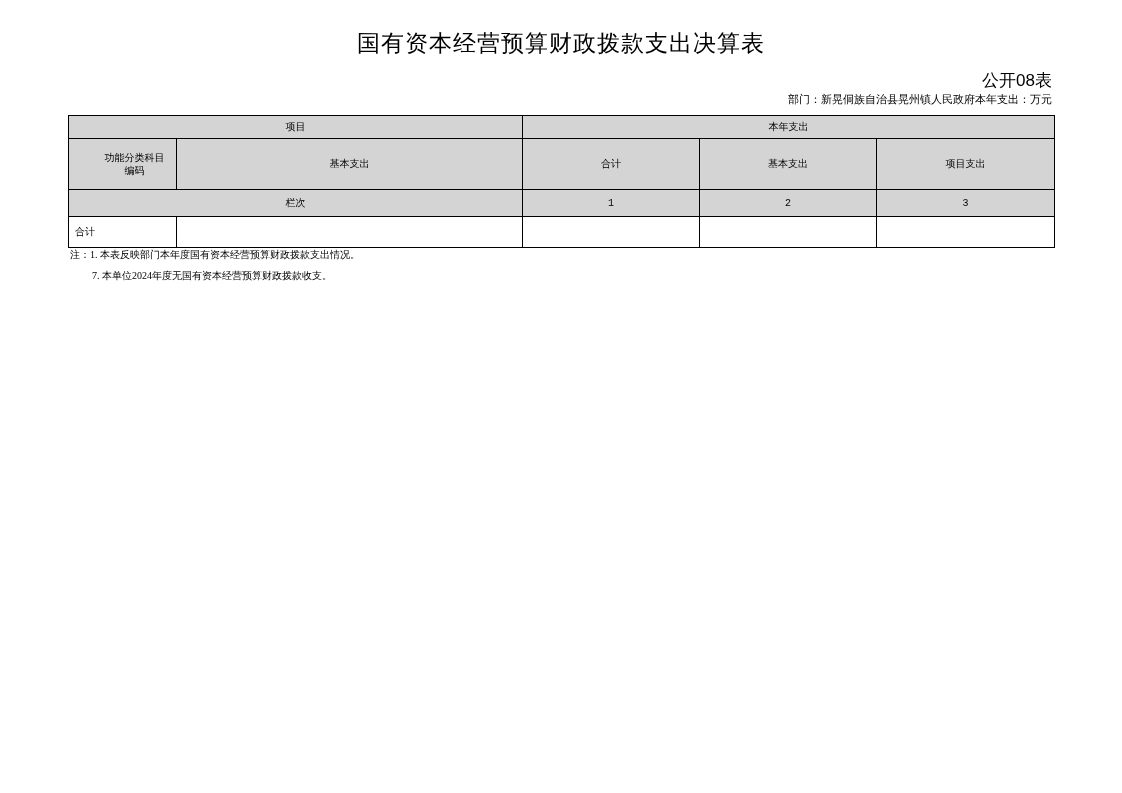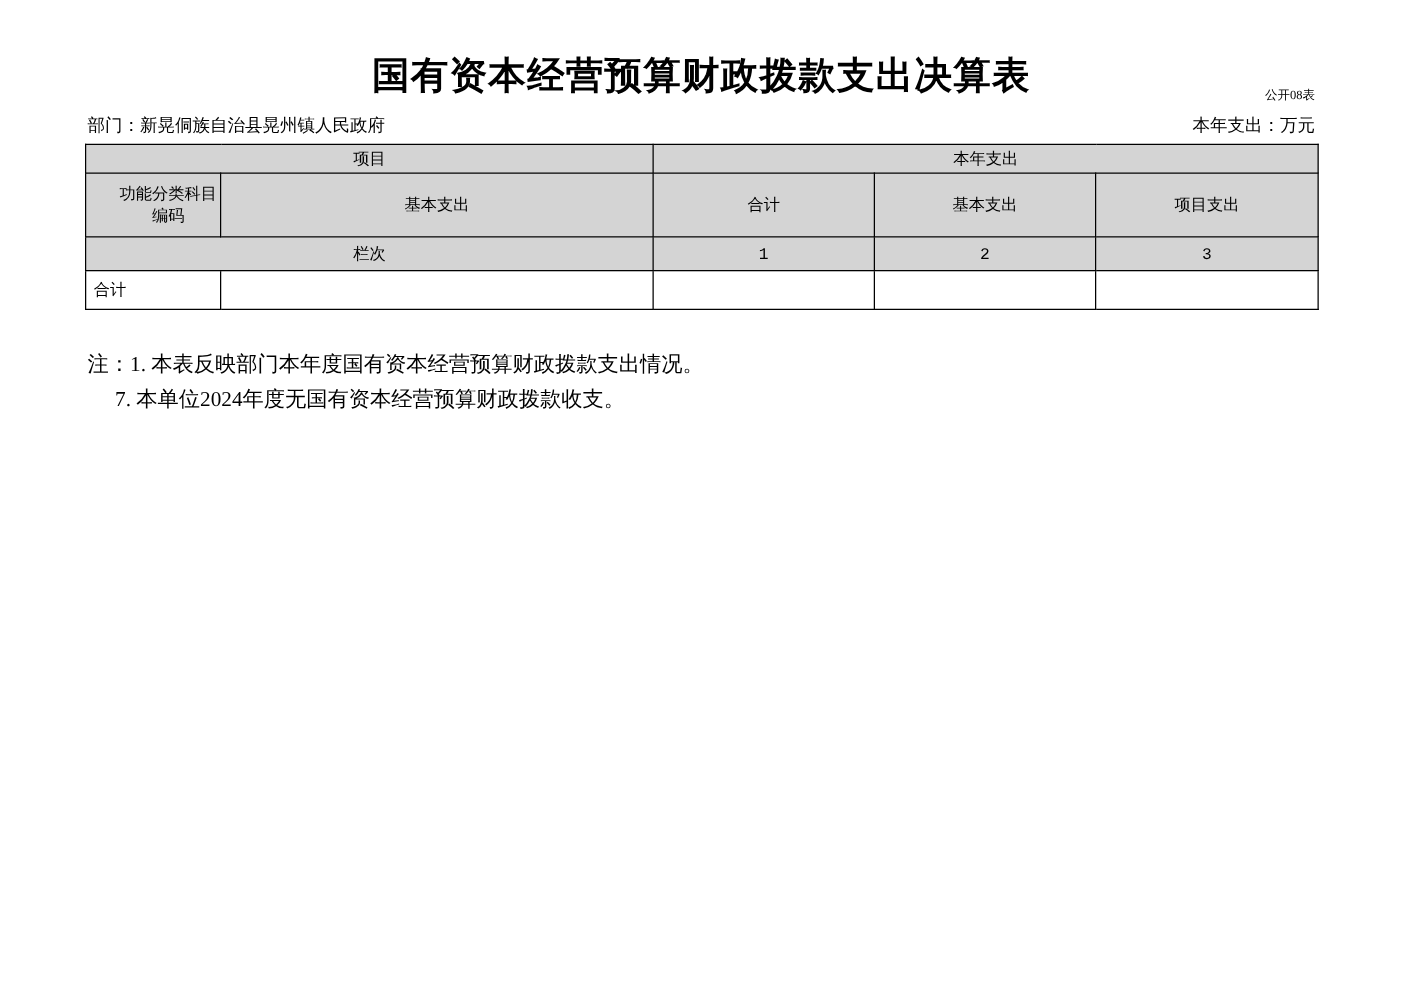--- a/index.html
+++ b/index.html
@@ -17,79 +17,78 @@
   }
   .page {
     position: relative;
     width: 1122px;
     height: 793px;
     box-sizing: border-box;
   }
   .title {
     text-align: center;
     font-family: "Liberation Sans", "DejaVu Sans", sans-serif;
-    font-weight: bold;
-    font-size: 30px;
+    font-weight: normal;
+    font-size: 23px;
     letter-spacing: 1px;
     margin: 0;
-    padding-top: 40px;
+    padding-top: 28px;
   }
   .sheet-no {
     position: absolute;
     right: 70px;
     top: 69px;
-    font-size: 10px;
-    font-family: Liberation Serif, serif;
+    font-size: 17px;
+    font-family: Liberation Sans, sans-serif;
   }
   .meta-row {
     position: absolute;
     left: 70px;
     right: 70px;
     top: 92px;
     display: flex;
-    justify-content: space-between;
-    font-size: 14px;
+    justify-content: flex-end;
+    font-size: 11px;
   }
   .meta-left, .meta-right {
     white-space: nowrap;
   }
   table.main {
     position: absolute;
     left: 68px;
     top: 115px;
     width: 986px;
     border-collapse: collapse;
     table-layout: fixed;
   }
   table.main td, table.main th {
     border: 1px solid #000000;
     font-weight: normal;
-    font-size: 13px;
+    font-size: 10px;
     text-align: center;
     vertical-align: middle;
     padding: 0;
   }
   .hdr {
     background: #d4d4d4;
   }
   .row-group-head td { height: 22px; }
   .row-colnames td { height: 50px; }
   .row-lanci td { height: 26px; font-family: Liberation Mono, monospace; }
   .row-total td { height: 30px; }
   .cell-left {
     text-align: left !important;
     padding-left: 6px !important;
   }
   .notes {
     position: absolute;
     left: 70px;
     top: 250px;
-    font-size: 17px;
+    font-size: 10px;
     line-height: 1.0;
-    margin-top: 33px;
   }
   .notes div {
     margin-bottom: 11px;
     white-space: nowrap;
   }
   .note-indent {
     padding-left: 22px;
   }
   .two-line {
     line-height: 1.35;

